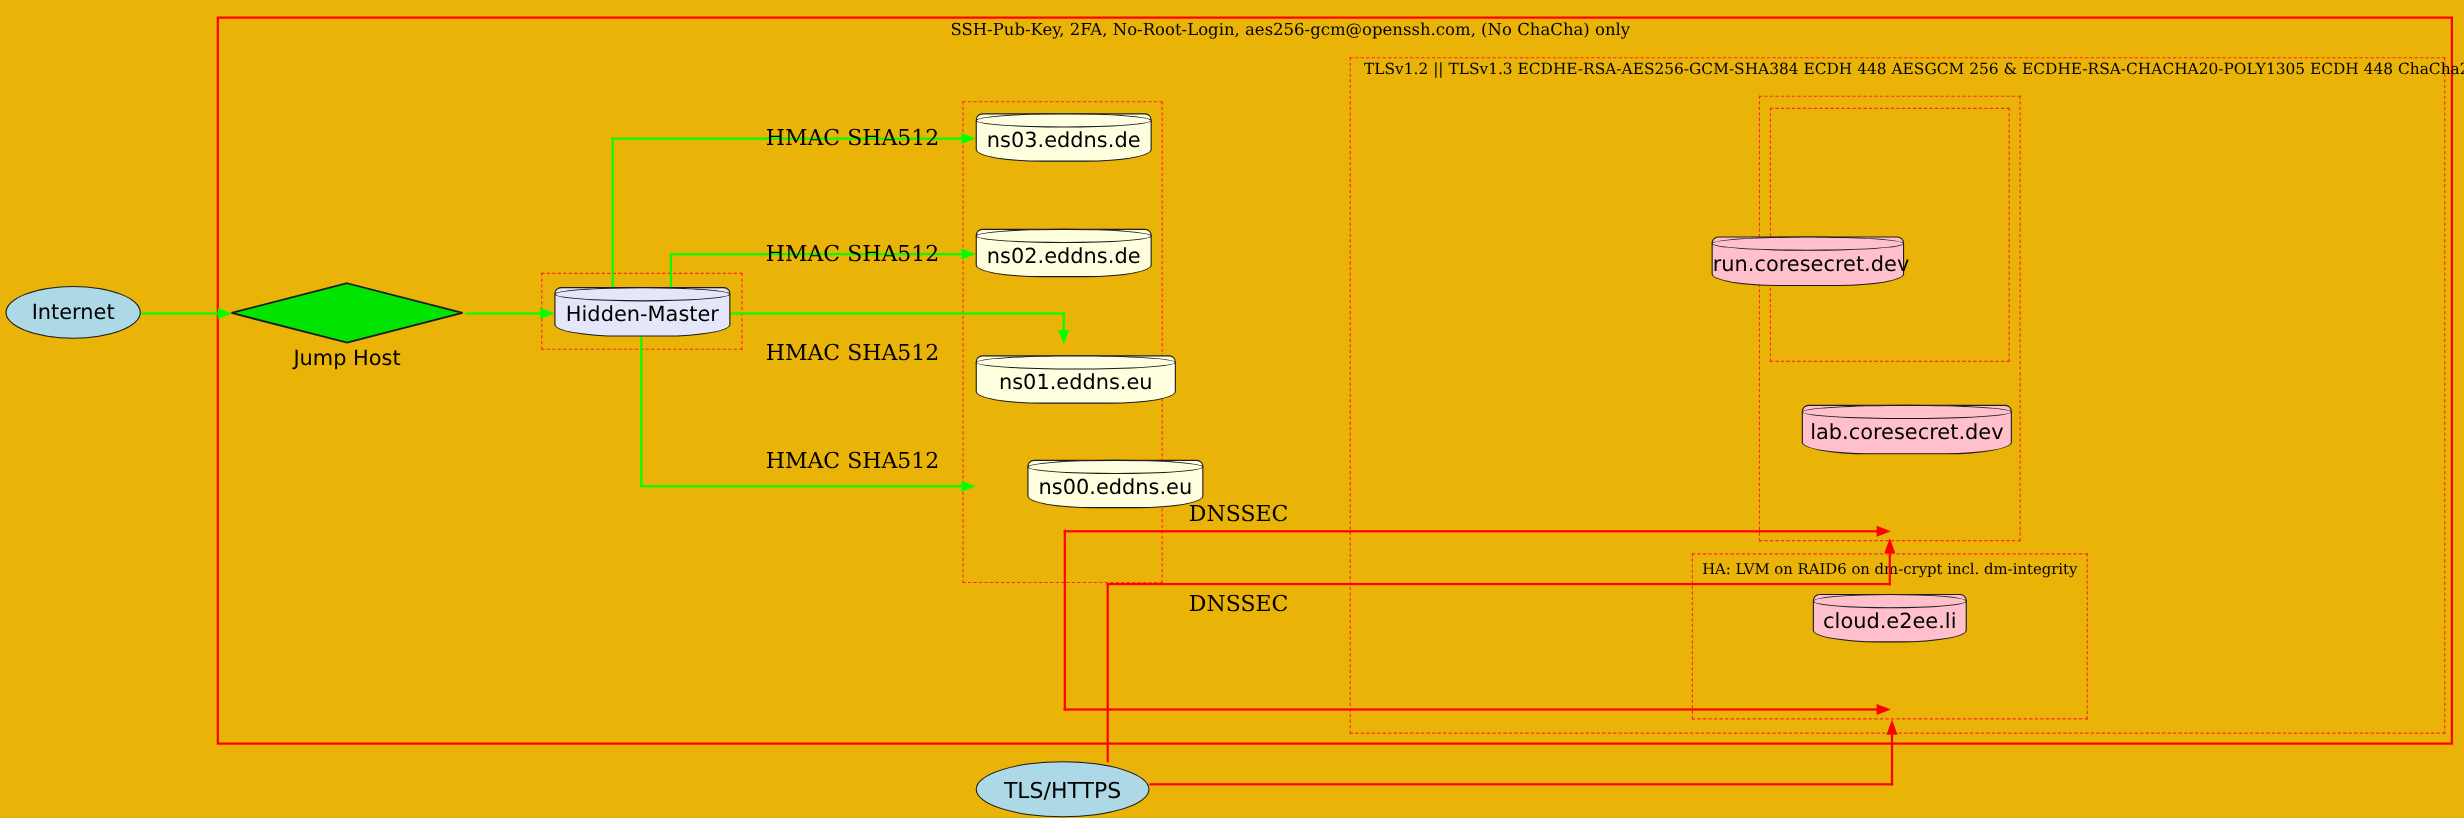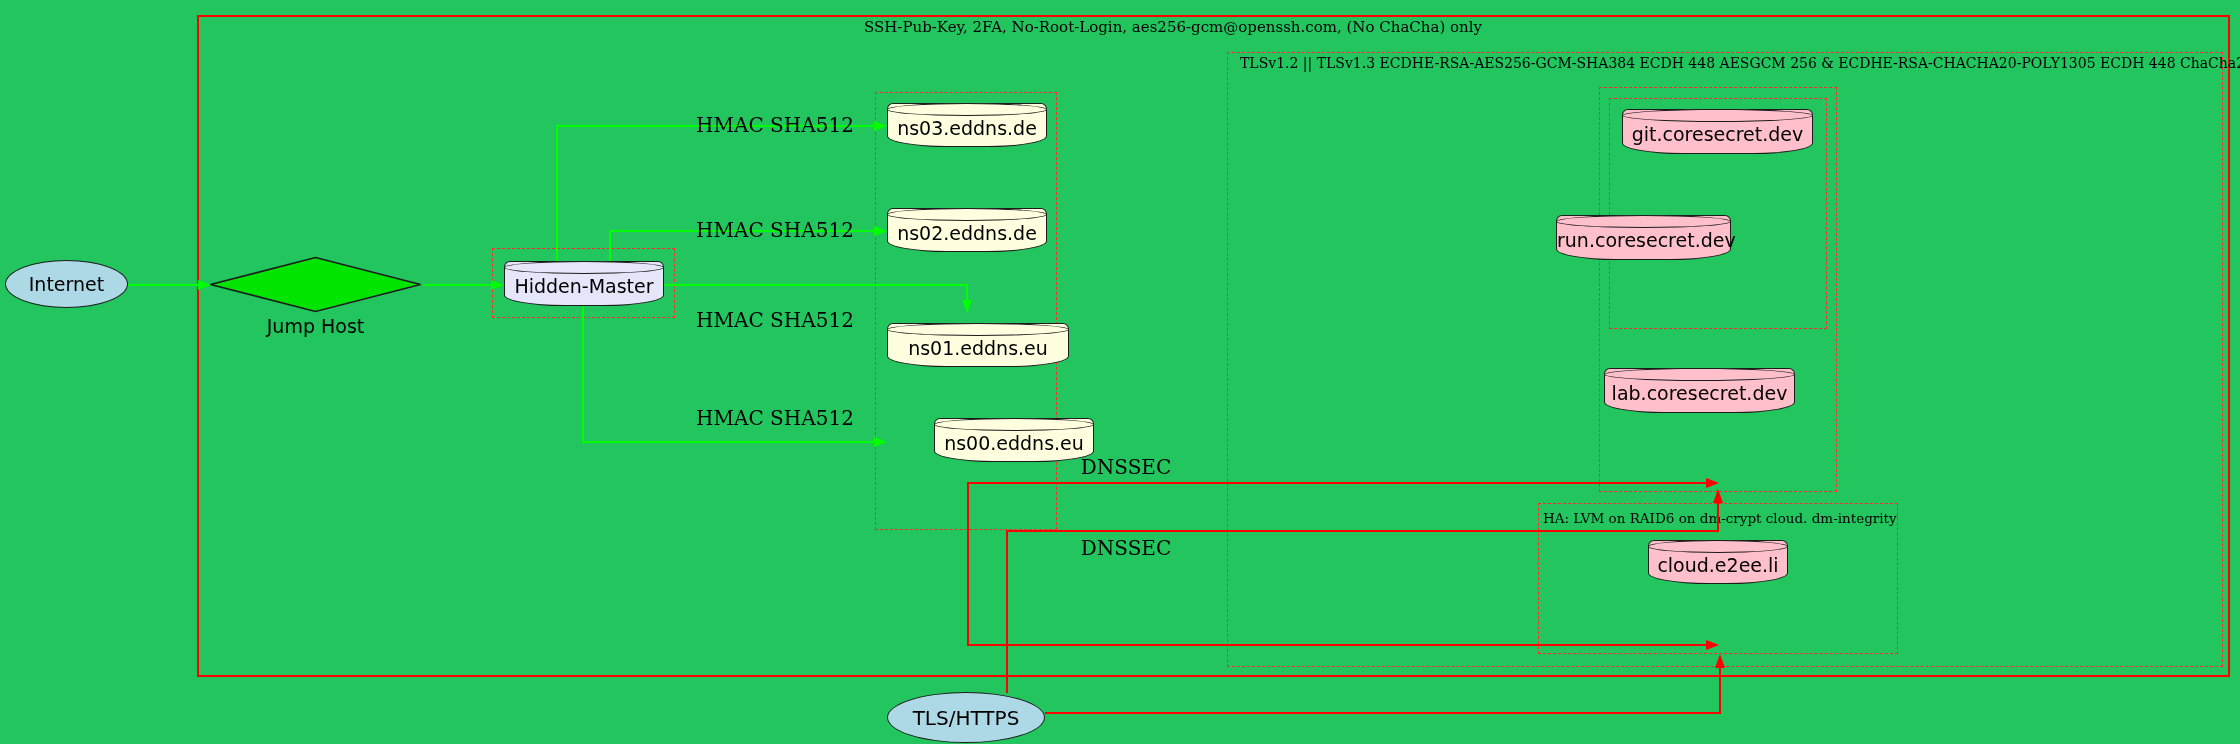--- a/index.html
+++ b/index.html
@@ -1,16 +1,16 @@
 <!DOCTYPE html>
 <html style="--c-edge_green: #00ff00; --c-edge_red: #ff0000; --c-cluster_dashed_red: #ff2a2a; --c-node_lightblue: #add8e6; --c-node_green: #00e400; --c-node_lavender: #e6e6fa; --c-node_lightyellow: #ffffe0; --c-node_pink: #ffc0cb; --c-node_border: #1c1c1c; --c-text: #000000;"><head>
 <meta charset="utf-8">
 <style>
   html,body{margin:0;padding:0;background:#ffffff;}
-  #canvas{position:relative;width:2240px;height:744px;background:#22c55e;overflow:hidden;
+  #canvas{position:relative;width:2240px;height:744px;background:#eab308;overflow:hidden;
           font-family:"DejaVu Sans",sans-serif;color:var(--c-text,#000);}
   
   .box{position:absolute;box-sizing:border-box;}
   .solidbox{border:2px solid var(--c-edge_red,#f00);}
   .dashbox{border:1.6px dashed var(--c-cluster_dashed_red,#ff2a2a);}
   
   .ln{position:absolute;background:var(--c-edge_green,#0f0);}
   .lnr{position:absolute;background:var(--c-edge_red,#f00);}
   
   .tri{position:absolute;width:0;height:0;}
@@ -43,21 +43,21 @@
   <div class="box solidbox" style="left:197px;top:15px;width:2033px;height:662px;"></div>
   <div class="box dashbox" style="left:1227px;top:52px;width:996px;height:615px;"></div>
   <div class="box dashbox" style="left:875px;top:92px;width:182px;height:438px;"></div>
   <div class="box dashbox" style="left:492px;top:248px;width:183px;height:70px;"></div>
   <div class="box dashbox" style="left:1599px;top:87px;width:238px;height:405px;"></div>
   <div class="box dashbox" style="left:1609px;top:98px;width:218px;height:231px;"></div>
   <div class="box dashbox" style="left:1538px;top:503px;width:360px;height:151px;"></div>
 
   <div class="clabel" style="left:820px;top:18px;width:706px;font-size:15px;">SSH-Pub-Key, 2FA, No-Root-Login, aes256-gcm@openssh.com, (No ChaCha) only</div>
   <div class="clabel" style="left:1240px;top:55px;width:966px;font-size:14px;">TLSv1.2 || TLSv1.3 ECDHE-RSA-AES256-GCM-SHA384 ECDH 448 AESGCM 256 &amp; ECDHE-RSA-CHACHA20-POLY1305 ECDH 448 ChaCha20 256</div>
-  <div class="clabel" style="left:1543px;top:510px;width:350px;font-size:13.5px;">HA: LVM on RAID6 on dm-crypt cloud. dm-integrity</div>
+  <div class="clabel" style="left:1543px;top:510px;width:350px;font-size:13.5px;">HA: LVM on RAID6 on dm-crypt incl. dm-integrity</div>
 
   <div class="ln" style="left:128px;top:284px;width:70px;height:2px;"></div>
   <div class="tri ar-r-g" style="left:198px;top:280px;"></div>
 
   <div class="ln" style="left:423px;top:284px;width:68px;height:2px;"></div>
   <div class="tri ar-r-g" style="left:491px;top:280px;"></div>
 
   <div class="ln" style="left:556px;top:125px;width:2px;height:138px;"></div>
   <div class="ln" style="left:556px;top:125px;width:318px;height:2px;"></div>
   <div class="tri ar-r-g" style="left:874px;top:121px;"></div>
@@ -123,29 +123,25 @@
   </div>
   <div class="cyl" style="left:887px;top:323px;width:182px;height:44px;--fill:var(--c-node_lightyellow,#ffffe0);">
     <div class="cyl-top"></div>
     <div class="cyl-lbl">ns01.eddns.eu</div>
   </div>
   <div class="cyl" style="left:887px;top:418px;width:160px;height:44px;margin-left:47px;--fill:var(--c-node_lightyellow,#ffffe0);">
     <div class="cyl-top"></div>
     <div class="cyl-lbl">ns00.eddns.eu</div>
   </div>
 
-  <div class="cyl" style="left:1622px;top:109px;width:191px;height:45px;--fill:var(--c-node_pink,#ffc0cb);">
-    <div class="cyl-top"></div>
-    <div class="cyl-lbl">git.coresecret.dev</div>
-  </div>
   <div class="cyl" style="left:1556px;top:215px;width:175px;height:45px;--fill:var(--c-node_pink,#ffc0cb);">
     <div class="cyl-top"></div>
     <div class="cyl-lbl">run.coresecret.dev</div>
   </div>
-  <div class="cyl" style="left:1604px;top:368px;width:191px;height:45px;--fill:var(--c-node_pink,#ffc0cb);">
+  <div class="cyl" style="left:1638px;top:368px;width:191px;height:45px;--fill:var(--c-node_pink,#ffc0cb);">
     <div class="cyl-top"></div>
     <div class="cyl-lbl">lab.coresecret.dev</div>
   </div>
   <div class="cyl" style="left:1648px;top:540px;width:140px;height:44px;--fill:var(--c-node_pink,#ffc0cb);">
     <div class="cyl-top"></div>
     <div class="cyl-lbl">cloud.e2ee.li</div>
   </div>
 
   <div class="enode" style="left:887px;top:692px;width:158px;height:51px;background:var(--c-node_lightblue,#add8e6);font-size:20px;">
     <span>TLS/HTTPS</span>

